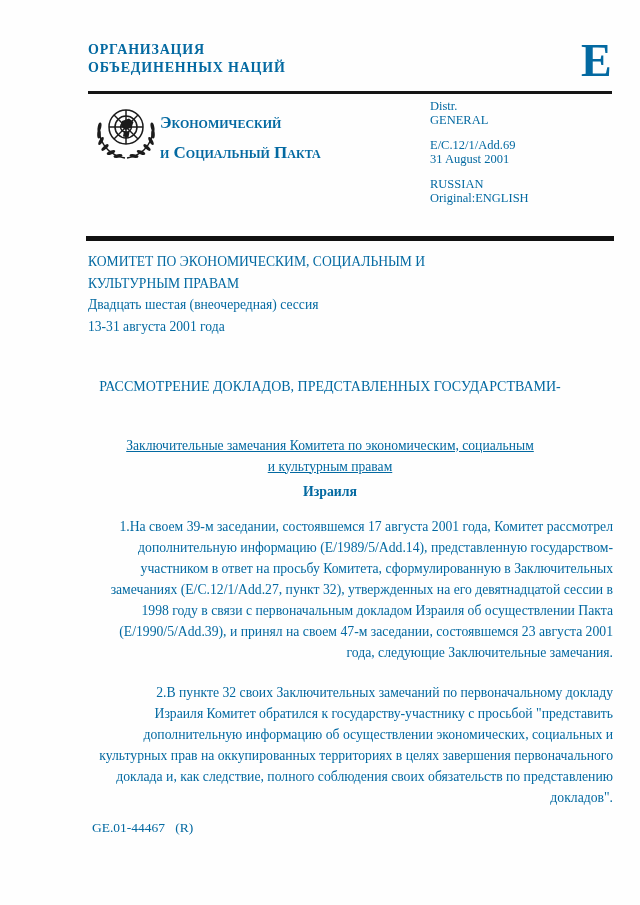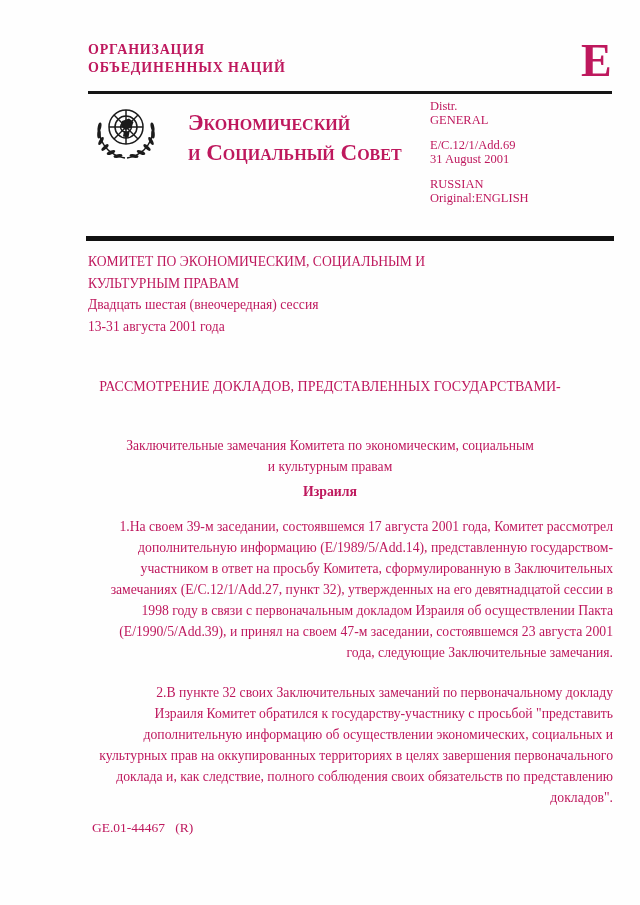--- a/index.html
+++ b/index.html
@@ -6,21 +6,21 @@
     margin: 0;
     padding: 0;
     background: #e8e8e8;
   }
   .page {
     position: relative;
     width: 640px;
     height: 905px;
     margin: 0 auto;
     background: #fefefe;
-    color: #be185d;
+    color: #0369a1;
     font-family: "Liberation Serif", "DejaVu Serif", serif;
     overflow: hidden;
   }
 
   
   .org-name {
     position: absolute;
     left: 88px;
     top: 41px;
     font-size: 14px;
@@ -47,23 +47,23 @@
   }
   .emblem {
     position: absolute;
     left: 91px;
     top: 100px;
     width: 70px;
     height: 64px;
   }
   .council-name {
     position: absolute;
-    left: 188px;
+    left: 160px;
     top: 108px;
-    font-size: 23px;
+    font-size: 17px;
     font-weight: bold;
     font-variant: small-caps;
     line-height: 30px;
     white-space: nowrap;
   }
   .distr-block {
     position: absolute;
     left: 430px;
     top: 100px;
     font-size: 12.5px;
@@ -103,21 +103,21 @@
   }
   .subtitle {
     position: absolute;
     left: 80px;
     top: 436px;
     width: 500px;
     text-align: center;
     font-size: 13.6px;
     line-height: 20.5px;
   }
-  .subtitle span { }
+  .subtitle span { text-decoration: underline; }
   .country-heading {
     position: absolute;
     left: 80px;
     top: 484px;
     width: 500px;
     text-align: center;
     font-size: 13.8px;
     font-weight: bold;
   }
 
@@ -191,21 +191,21 @@
         <ellipse cx="60" cy="41" rx="4.5" ry="1.8" transform="rotate(62 60 41)"></ellipse>
         <ellipse cx="56" cy="47.5" rx="4.5" ry="1.8" transform="rotate(42 56 47.5)"></ellipse>
         <ellipse cx="50" cy="52.5" rx="4.5" ry="1.8" transform="rotate(22 50 52.5)"></ellipse>
         <ellipse cx="43" cy="56" rx="4.5" ry="1.8" transform="rotate(8 43 56)"></ellipse>
       </g>
     </svg>
   </div>
 
   <div class="council-name">
     <div>Экономический</div>
-    <div>и Социальный Совет</div>
+    <div>и Социальный Пакта</div>
   </div>
 
   <div class="distr-block">
     <div>Distr.</div>
     <div>GENERAL</div>
     <div class="gap"></div>
     <div>E/C.12/1/Add.69</div>
     <div>31 August 2001</div>
     <div class="gap"></div>
     <div>RUSSIAN</div>

